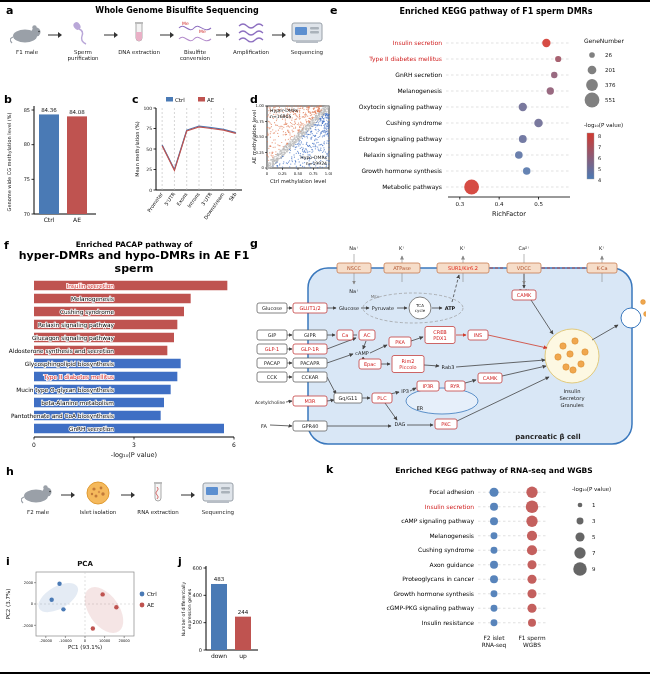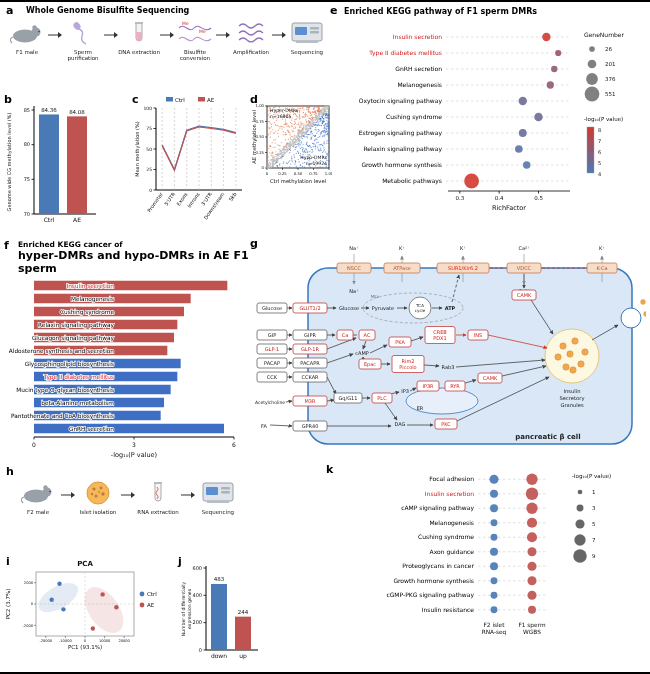--- a/index.html
+++ b/index.html
@@ -1,20 +1,20 @@
 <!DOCTYPE html>
 <html><head>
 <meta charset="utf-8">
 <style>
   html,body{margin:0;padding:0;background:#333;}
   #stage{position:relative;width:650px;height:674px;background:#000;font-family:"DejaVu Sans","Liberation Sans",sans-serif;overflow:hidden;}
   #paper{position:absolute;left:0;top:2px;width:650px;height:670px;background:#ffffff;}
   .panel{position:absolute;}
   .letter{position:absolute;left:0;top:0;font-weight:bold;font-size:11px;color:#000;line-height:1;}
-  .ptitle{font-weight:bold;color:#000;line-height:1.2;}
+  .ptitle{font-weight:bold;color:#000;text-align:center;line-height:1.2;}
   .flow{display:flex;align-items:flex-start;justify-content:center;margin-top:2px;}
   .step{display:flex;flex-direction:column;align-items:center;width:44px;}
   #flow-h .step{width:46px;}
   .sIcon{height:30px;display:flex;align-items:center;justify-content:center;}
   .sLabel{font-size:5.5px;text-align:center;line-height:1.15;margin-top:1px;color:#222;}
   .fArrow{margin-top:12px;}
   #flow-h{margin-top:12px;}
   svg{display:block;}
   svg text{font-family:"DejaVu Sans","Liberation Sans",sans-serif;}
 </style>
@@ -122,21 +122,21 @@
                 <rect x="6" y="21" width="22" height="2" fill="#b8bec6"></rect>
               </svg>
             </div>
             <div class="sLabel">Sequencing</div>
           </div>
         </div>
     </section>
 
     <section class="panel" id="pe" style="left:330px;top:3px;width:318px;height:232px">
       <span class="letter">e</span>
-      <div class="ptitle" style="font-size:8px;margin:2px 0 0 14px">Enriched KEGG pathway of F1 sperm DMRs</div>
+      <div class="ptitle" style="font-size:8px;margin:2px 0 6px 14px">Enriched KEGG pathway of F1 sperm DMRs</div>
       <svg id="svg-e" width="318" height="208">
           <line x1="116" y1="20" x2="240" y2="20" stroke="#ccc" stroke-width="0.6" stroke-dasharray="2.5 2.5"></line>
           <text x="112" y="22" font-size="6" text-anchor="end" fill="#d02020">Insulin secretion</text>
           <circle cx="216.38709677419357" cy="20" r="4.168058076225045" fill="rgb(209,57,48)" fill-opacity="0.9"></circle>
           <line x1="116" y1="36" x2="240" y2="36" stroke="#ccc" stroke-width="0.6" stroke-dasharray="2.5 2.5"></line>
           <text x="112" y="38" font-size="6" text-anchor="end" fill="#d02020">Type II diabetes mellitus</text>
           <circle cx="228.19354838709683" cy="36" r="3.1226860254083486" fill="rgb(158,81,98)" fill-opacity="0.9"></circle>
           <line x1="116" y1="52" x2="240" y2="52" stroke="#ccc" stroke-width="0.6" stroke-dasharray="2.5 2.5"></line>
           <text x="112" y="54" font-size="6" text-anchor="end" fill="#000000">GnRH secretion</text>
           <circle cx="224.25806451612905" cy="52" r="3.2098003629764067" fill="rgb(142,90,115)" fill-opacity="0.9"></circle>
@@ -1685,21 +1685,21 @@
           <text x="20" y="23.5" font-size="4.6" text-anchor="start" fill="#111">n=16805</text>
           <text x="77" y="65" font-size="4.6" text-anchor="end" fill="#111">Hypo-DMRs</text>
           <text x="77" y="70.5" font-size="4.6" text-anchor="end" fill="#111">n=19924</text>
           <text x="48" y="89" font-size="5.2" text-anchor="middle" fill="#111">Ctrl methylation level</text>
           <text x="6" y="43" font-size="5.2" text-anchor="middle" fill="#111" transform="rotate(-90 6 43)">AE methylation level</text>
         </svg>
     </section>
 
     <section class="panel" id="pf" style="left:4px;top:238px;width:246px;height:224px">
       <span class="letter">f</span>
-      <div class="ptitle" style="font-size:7.5px;margin-left:14px">Enriched KEGG cancer of</div>
+      <div class="ptitle" style="font-size:7.5px;margin-left:14px">Enriched PACAP pathway of</div>
       <div class="ptitle" style="font-size:11px;margin-left:14px">hyper-DMRs and hypo-DMRs in AE F1 sperm</div>
       <svg id="svg-f" width="244" height="196">
           <rect x="30" y="5.75" width="193.33333333333334" height="9.5" fill="#bf5350"></rect>
           <text x="110" y="12.7" font-size="5.8" text-anchor="end" fill="#d02020" stroke="#fff" stroke-width="1.6" paint-order="stroke">Insulin secretion</text>
           <rect x="30" y="18.75" width="156.66666666666666" height="9.5" fill="#bf5350"></rect>
           <text x="110" y="25.7" font-size="5.8" text-anchor="end" fill="#000000" stroke="#fff" stroke-width="1.6" paint-order="stroke">Melanogenesis</text>
           <rect x="30" y="31.75" width="150" height="9.5" fill="#bf5350"></rect>
           <text x="110" y="38.7" font-size="5.8" text-anchor="end" fill="#000000" stroke="#fff" stroke-width="1.6" paint-order="stroke">Cushing syndrome</text>
           <rect x="30" y="44.75" width="143.33333333333334" height="9.5" fill="#bf5350"></rect>
           <text x="110" y="51.7" font-size="5.8" text-anchor="end" fill="#000000" stroke="#fff" stroke-width="1.6" paint-order="stroke">Relaxin signaling pathway</text>
@@ -2031,20 +2031,21 @@
           <rect x="57" y="60.653333333333336" width="16" height="33.346666666666664" fill="#bf5350"></rect>
           <text x="65" y="58.153333333333336" font-size="5.5" text-anchor="middle" fill="#111">244</text>
           <text x="65" y="102" font-size="6" text-anchor="middle" fill="#111">up</text>
           <text x="7" y="53" font-size="4.6" text-anchor="middle" fill="#111" transform="rotate(-90 7 53)">Number of differentially</text>
           <text x="13" y="53" font-size="4.6" text-anchor="middle" fill="#111" transform="rotate(-90 13 53)">expression genes</text>
         </svg>
     </section>
 
     <section class="panel" id="pk" style="left:326px;top:462px;width:322px;height:210px">
       <span class="letter">k</span>
+      <div class="ptitle" style="font-size:7.5px;margin:2px 0 2px 14px">Enriched KEGG pathway of RNA-seq and WGBS</div>
       <svg id="svg-k" width="322" height="178">
           <line x1="152" y1="15.25" x2="220" y2="15.25" stroke="#ccc" stroke-width="0.6" stroke-dasharray="2.5 2.5"></line>
           <text x="148" y="17.25" font-size="6" text-anchor="end" fill="#000000">Focal adhesion</text>
           <circle cx="168" cy="15.25" r="4.55" fill="#4a7ab5" fill-opacity="0.92"></circle>
           <circle cx="206" cy="15.25" r="5.65" fill="#bf5350" fill-opacity="0.92"></circle>
           <line x1="152" y1="29.75" x2="220" y2="29.75" stroke="#ccc" stroke-width="0.6" stroke-dasharray="2.5 2.5"></line>
           <text x="148" y="31.75" font-size="6" text-anchor="end" fill="#d02020">Insulin secretion</text>
           <circle cx="168" cy="29.75" r="4" fill="#4a7ab5" fill-opacity="0.92"></circle>
           <circle cx="206" cy="29.75" r="6.2" fill="#bf5350" fill-opacity="0.92"></circle>
           <line x1="152" y1="44.25" x2="220" y2="44.25" stroke="#ccc" stroke-width="0.6" stroke-dasharray="2.5 2.5"></line>

